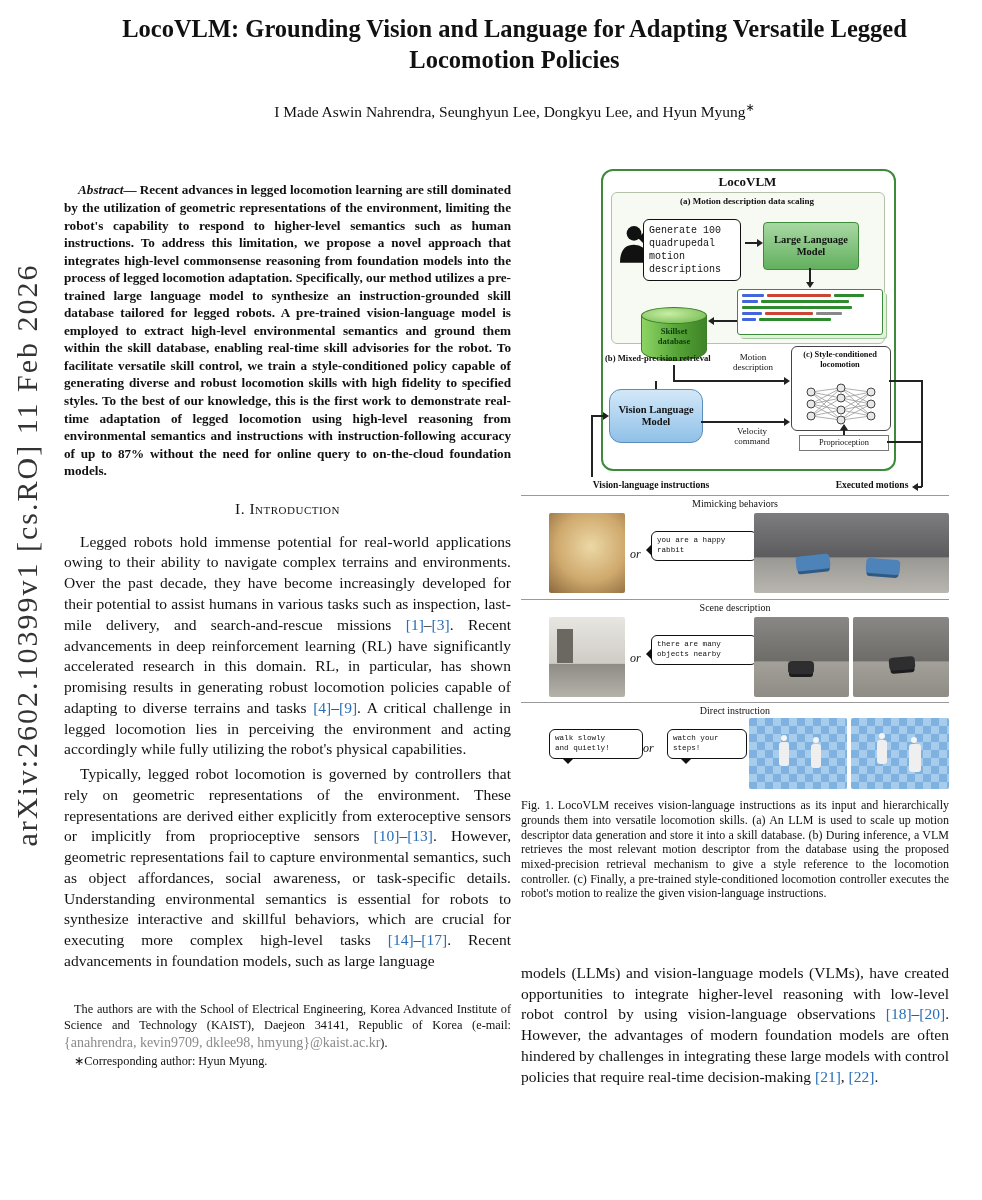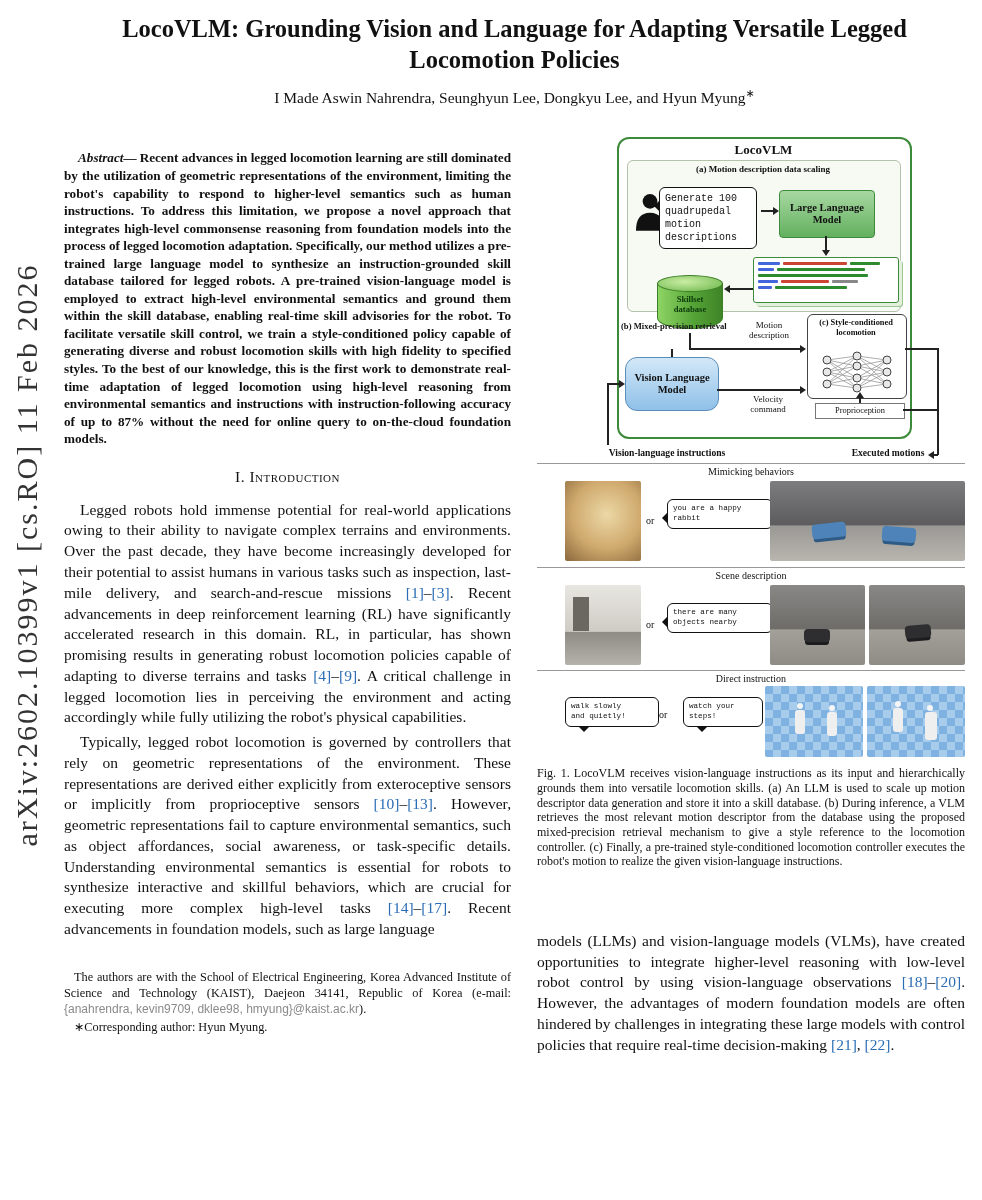--- a/index.html
+++ b/index.html
@@ -6,35 +6,35 @@
   .page{position:relative;width:982px;height:1200px;background:#fff;overflow:hidden;
         font-family:"Liberation Serif",serif;color:#111;}
   
   .arxiv-label{position:absolute;top:905px;left:10px;width:700px;
     transform:rotate(-90deg);transform-origin:0 0;
     font-size:30px;letter-spacing:2px;color:#333;white-space:nowrap;text-align:center;}
   
   .content{position:absolute;left:64px;top:0;width:901px;}
   .title{margin:14px auto 12px auto;max-width:800px;text-align:center;
     font-size:24.5px;font-weight:bold;line-height:1.25;}
-  .authors{margin-top:12px;text-align:center;font-size:15.5px;}
+  .authors{margin-top:26px;text-align:center;font-size:15.5px;}
   .authors sup{font-size:11px;}
   
-  .columns{display:flex;gap:26px;margin-top:30px;}
+  .columns{display:flex;gap:10px;margin-top:48px;}
   .col-left{width:447px;padding-top:12px;}
   .col-right{width:428px;}
   p{margin:0;}
   .abstract{font-size:13.2px;font-weight:bold;line-height:1.33;text-align:justify;text-indent:14px;}
   .abs-label{font-style:italic;margin-right:3px;}
   .sec-heading{text-align:center;font-variant:small-caps;font-size:15.5px;
     margin:20px 0 14px 0;letter-spacing:0.5px;}
   .body-par{font-size:15.5px;line-height:1.34;text-align:justify;text-indent:16px;margin-top:4px;}
   .cite{color:#2a6db5;}
   .footnote{margin-top:30px;font-size:12.3px;line-height:1.3;text-align:justify;}
-  .footnote .email{font-family:Liberation Sans, sans-serif;font-size:12px;color:#8a8a8a;}
+  .footnote .email{font-family:Liberation Serif, serif;font-size:14px;color:#8a8a8a;}
   .footnote .corr{display:block;text-indent:10px;margin-top:2px;}
   .footnote .fnmain{display:block;text-indent:10px;}
   
   .fig-diagram{position:relative;width:428px;height:622px;}
   .abs{position:absolute;}
   .outer-box{left:80px;top:0;width:291px;height:298px;border:2px solid #3d8b3a;border-radius:12px;background:#fff;}
   .diag-title{left:80px;top:5px;width:293px;text-align:center;font-weight:bold;font-size:13px;}
   .panel-a{left:90px;top:23px;width:272px;height:150px;background:#f7faf3;border:1px solid #b3c2a8;border-radius:6px;}
   .panel-a-label{left:90px;top:27px;width:272px;text-align:center;font-weight:bold;font-size:9px;}
   .person{left:97px;top:54px;width:32px;height:42px;}
@@ -98,21 +98,21 @@
     background-image:linear-gradient(45deg,#a8cdec 25%,transparent 25%,transparent 75%,#a8cdec 75%),
                      linear-gradient(45deg,#a8cdec 25%,transparent 25%,transparent 75%,#a8cdec 75%);
     background-size:16px 16px;background-position:0 0,8px 8px;}
   .robot-quad{position:absolute;width:34px;height:15px;background:#4d83b8;border-radius:4px;
     box-shadow:0 4px 0 -1px #2e5a84;}
   .robot-dark{position:absolute;width:26px;height:13px;background:#2e2e30;border-radius:4px;
     box-shadow:0 4px 0 -1px #1c1c1e;}
   .door{position:absolute;width:16px;height:34px;background:#6b6862;top:12px;left:8px;}
   .sim-bot{position:absolute;width:10px;height:24px;background:#efefef;border-radius:3px;}
   .sim-bot::before{content:"";position:absolute;top:-7px;left:2px;width:6px;height:6px;border-radius:50%;background:#f5f5f5;}
-  .or-word{position:absolute;font-size:10px;}
+  .or-word{position:absolute;font-size:12px;font-style:italic;}
   .caption{margin-top:7px;font-size:12px;line-height:1.22;text-align:justify;}
   .caption .cap-label{margin-right:4px;}
   .right-text{margin-top:62px;}
 </style>
 </head>
 <body>
 
 <div class="page">
 
   <div class="arxiv-label">arXiv:2602.10399v1 [cs.RO] 11 Feb 2026</div>

